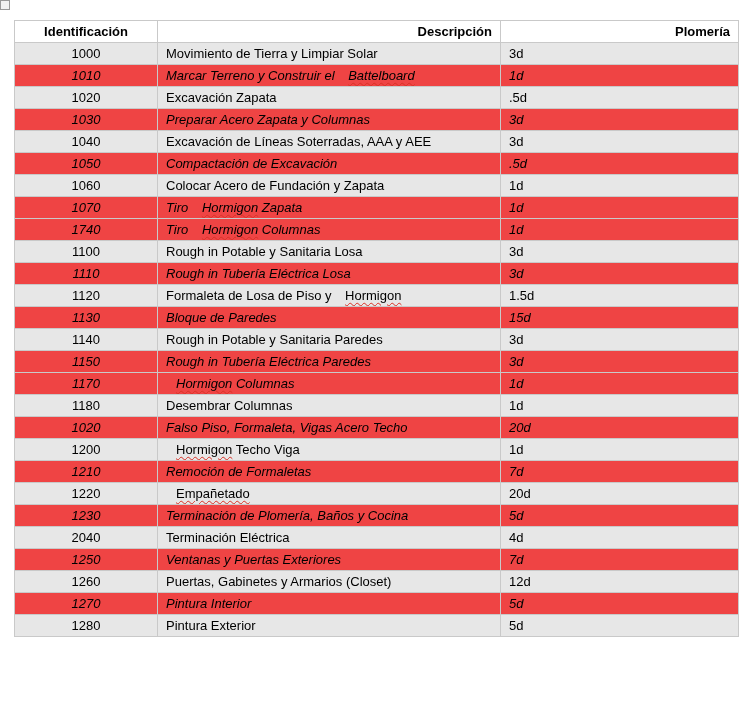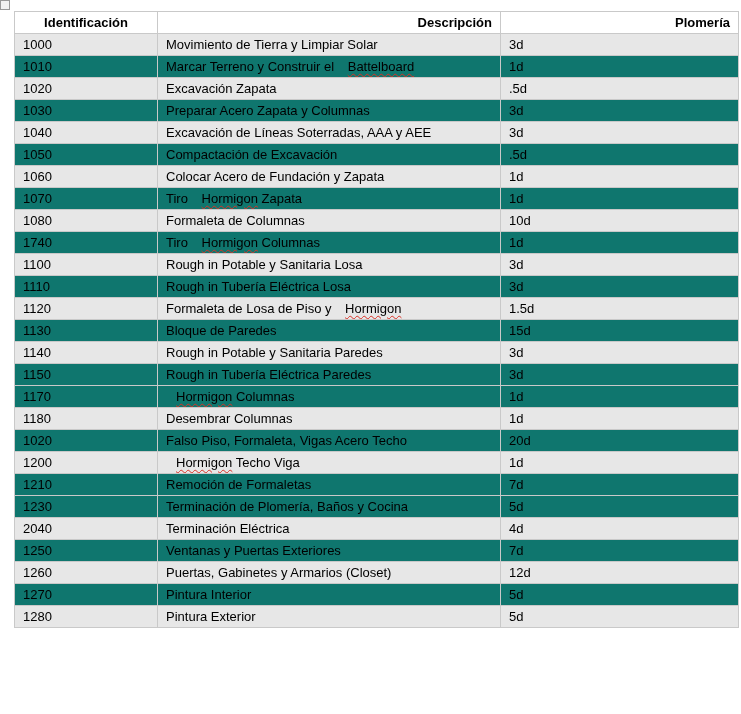--- a/index.html
+++ b/index.html
@@ -14,21 +14,21 @@
   }
   .corner-box{
     position:absolute;top:0;left:0;
     width:10px;height:10px;
     background:#f2f2f2;
     border:1px solid #999999;
     box-sizing:border-box;
   }
   table.task-table{
     position:absolute;
-    left:14px;top:11px;
+    left:14px;top:20px;
     width:724px;
     border-collapse:collapse;
     table-layout:fixed;
     border-radius:20px;
   }
   col.c-id{width:143px;}
   col.c-desc{width:343px;}
   col.c-dur{width:238px;}
   th,td{
     border:1px solid var(--border,#c9c9c9);
@@ -39,23 +39,23 @@
     box-sizing:border-box;
     font-weight:normal;
     vertical-align:middle;
   }
   thead th{
     background:#ffffff;
     font-weight:bold;
     text-align:right;
   }
   thead th.h-id{text-align:center;}
-  td.cell-id{text-align:left;}
+  td.cell-id{text-align:center;}
   tbody tr.band td{background:var(--band,#e7e7e7);}
-  tbody tr.plain td{background:#0f766e;}
+  tbody tr.plain td{background:#ef4444;font-style:italic;}
   .spell{
     text-decoration-line:underline;
     text-decoration-style:wavy;
     text-decoration-color:var(--spell,#d93025);
     text-decoration-thickness:1px;
     text-underline-offset:2px;
     margin-left:10px;
   }
 </style>
 </head>
@@ -110,25 +110,20 @@
       <tr class="band">
         <td class="cell-id">1060</td>
         <td class="cell-desc">Colocar Acero de Fundación y Zapata</td>
         <td class="cell-dur">1d</td>
       </tr>
       <tr class="plain">
         <td class="cell-id">1070</td>
         <td class="cell-desc">Tiro <span class="spell">Hormigon</span> Zapata</td>
         <td class="cell-dur">1d</td>
       </tr>
-      <tr class="band">
-        <td class="cell-id">1080</td>
-        <td class="cell-desc">Formaleta de Columnas</td>
-        <td class="cell-dur">10d</td>
-      </tr>
       <tr class="plain">
         <td class="cell-id">1740</td>
         <td class="cell-desc">Tiro <span class="spell">Hormigon</span> Columnas</td>
         <td class="cell-dur">1d</td>
       </tr>
       <tr class="band">
         <td class="cell-id">1100</td>
         <td class="cell-desc">Rough in Potable y Sanitaria Losa</td>
         <td class="cell-dur">3d</td>
       </tr>
@@ -174,20 +169,25 @@
       </tr>
       <tr class="band">
         <td class="cell-id">1200</td>
         <td class="cell-desc"><span class="spell">Hormigon</span> Techo Viga</td>
         <td class="cell-dur">1d</td>
       </tr>
       <tr class="plain">
         <td class="cell-id">1210</td>
         <td class="cell-desc">Remoción de Formaletas</td>
         <td class="cell-dur">7d</td>
+      </tr>
+      <tr class="band">
+        <td class="cell-id">1220</td>
+        <td class="cell-desc"><span class="spell">Empañetado</span></td>
+        <td class="cell-dur">20d</td>
       </tr>
       <tr class="plain">
         <td class="cell-id">1230</td>
         <td class="cell-desc">Terminación de Plomería, Baños y Cocina</td>
         <td class="cell-dur">5d</td>
       </tr>
       <tr class="band">
         <td class="cell-id">2040</td>
         <td class="cell-desc">Terminación Eléctrica</td>
         <td class="cell-dur">4d</td>

